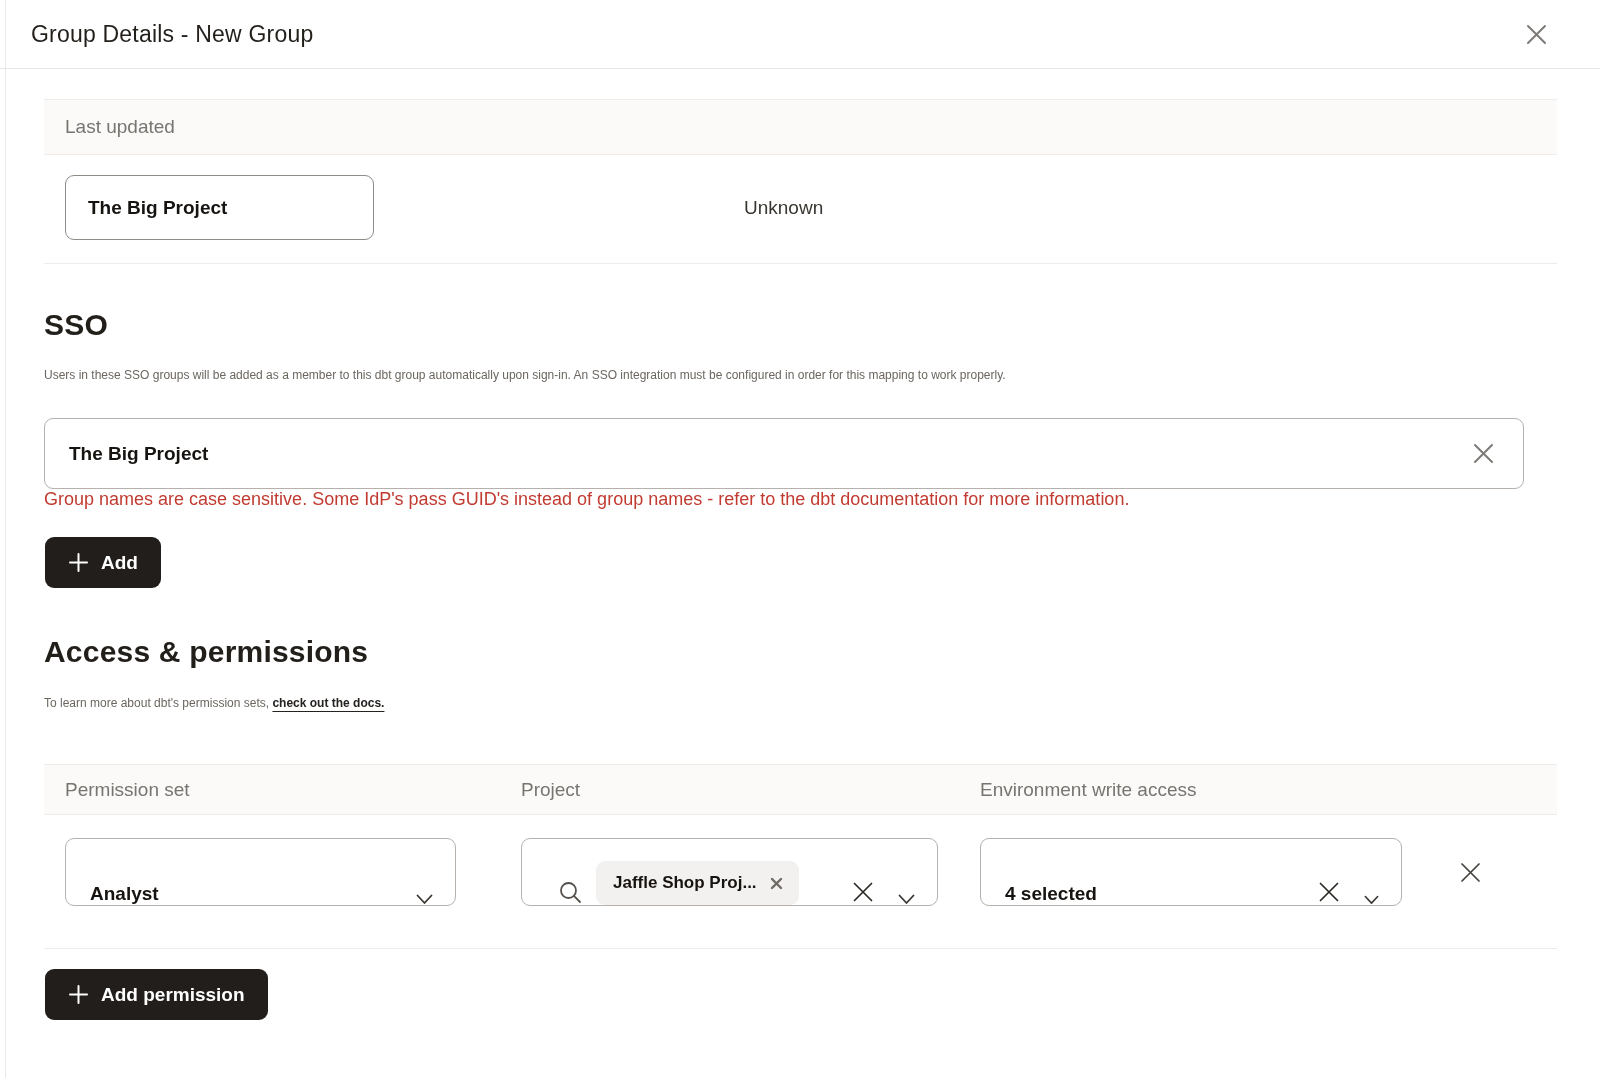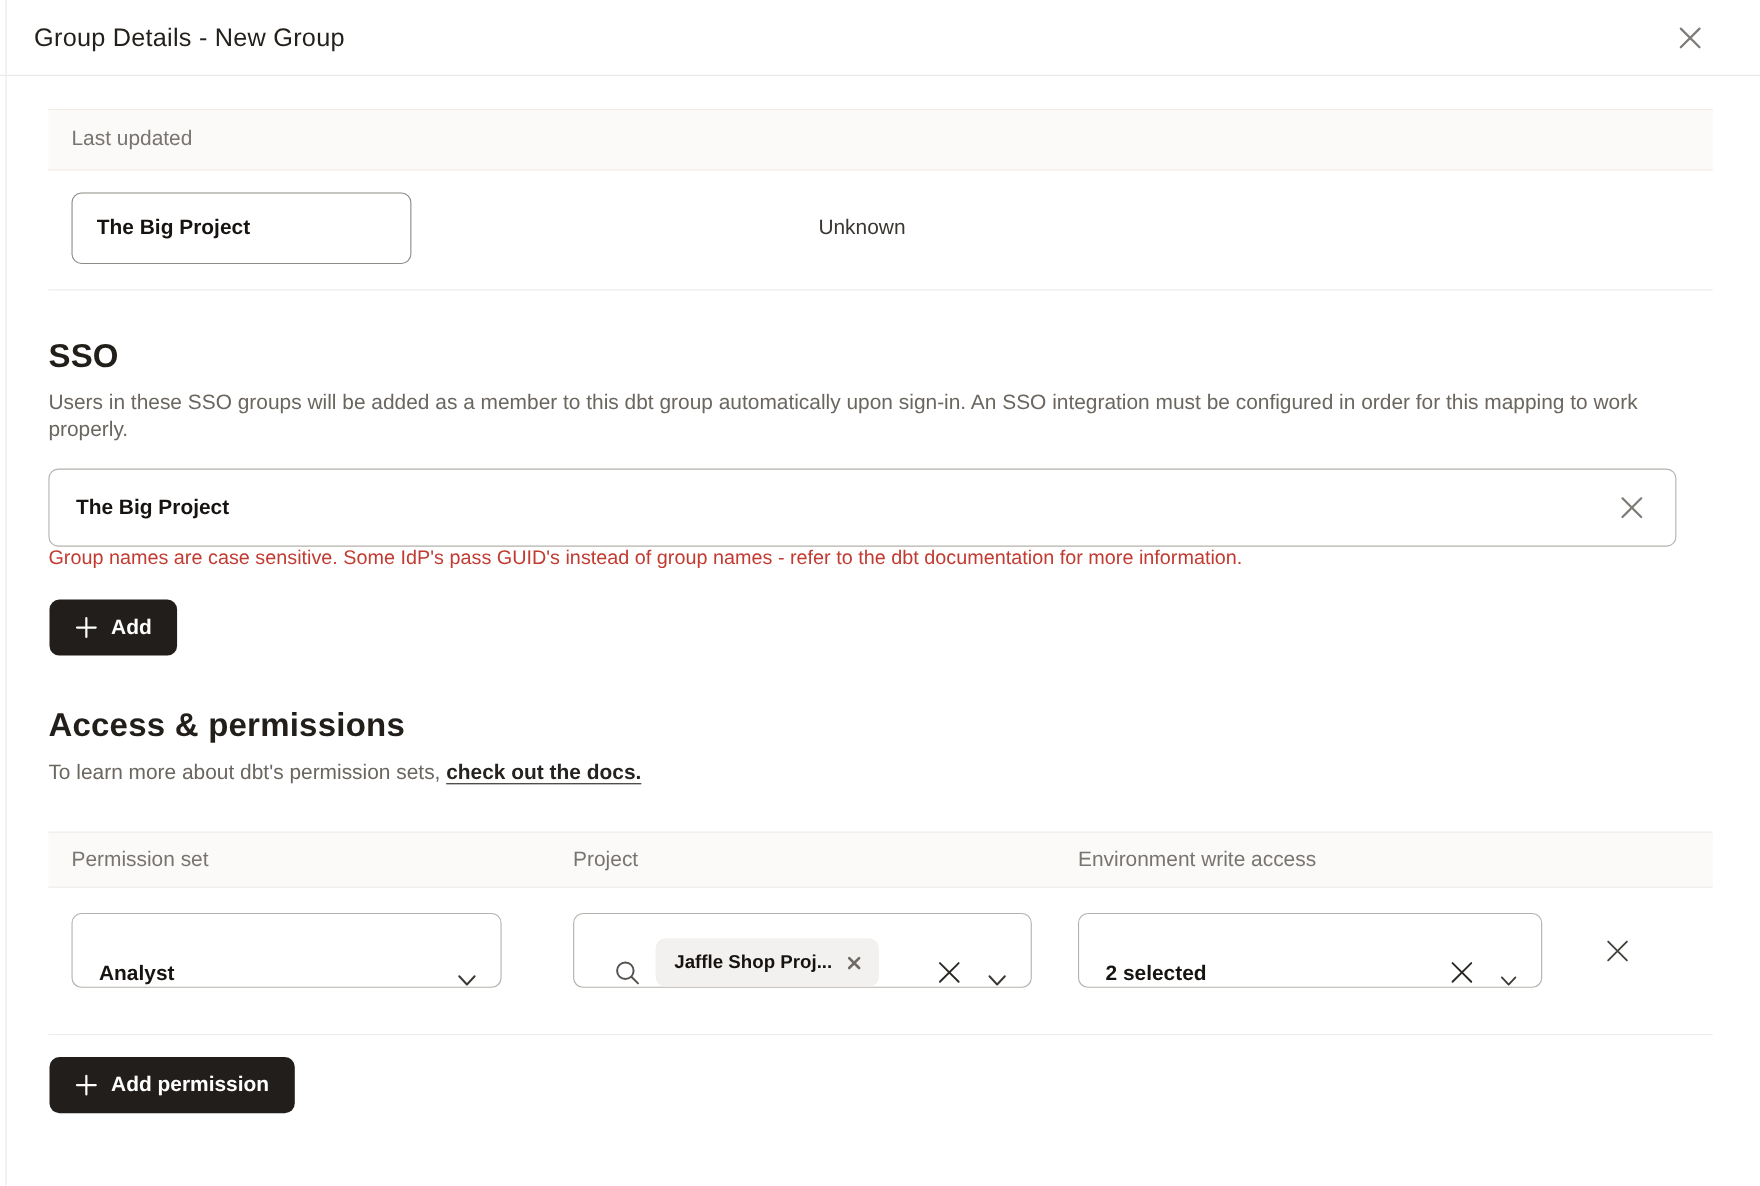--- a/index.html
+++ b/index.html
@@ -60,21 +60,21 @@
     padding: 0 22px;
     font-family: inherit;
     background: #fff;
     outline: none;
   }
   .last-updated { font-size: 19px; color: #3a3631; }
 
   
   h2.section-heading { font-size: 30px; font-weight: 700; color: #221e1a; letter-spacing: .2px; }
   .desc { font-size: 19px; color: #6b6archive560; }
-  p.desc { font-size: 19px; color: #6b6660; line-height: 24px; max-width: 1480px; }
+  p.desc { font-size: 12px; color: #6b6660; line-height: 40px; max-width: 1480px; }
 
   .sso { margin-top: 44px; }
   .sso .desc { margin-top: 13px; }
   .big-input {
     margin-top: 23px;
     width: 1480px; height: 71px;
     border: 1px solid #b6b1ac; border-radius: 9px;
     display: flex; align-items: center;
     padding: 0 26px 0 24px;
   }
@@ -233,21 +233,21 @@
               </svg>
             </button>
             <svg class="chev-gap" width="17" height="11" viewBox="0 0 17 11" fill="none" stroke="#3b3733" stroke-width="1.8" stroke-linecap="round" stroke-linejoin="round">
               <path d="M1.5 1.5 L8.5 9 L15.5 1.5"></path>
             </svg>
           </div>
         </div>
 
         <div class="env-cell">
           <div class="select w-env">
-            <span class="sel-label">2 selected</span>
+            <span class="sel-label">4 selected</span>
             <button class="icon-btn push" aria-label="Clear environments">
               <svg width="26" height="26" viewBox="0 0 26 26" fill="none" stroke="#2b2723" stroke-width="1.7" stroke-linecap="round">
                 <path d="M4.5 4.5 L21.5 21.5 M21.5 4.5 L4.5 21.5"></path>
               </svg>
             </button>
             <svg class="chev-gap" width="15" height="10" viewBox="0 0 17 11" fill="none" stroke="#3b3733" stroke-width="1.8" stroke-linecap="round" stroke-linejoin="round">
               <path d="M1.5 1.5 L8.5 9 L15.5 1.5"></path>
             </svg>
           </div>
           <button class="icon-btn row-remove" aria-label="Remove permission row">

